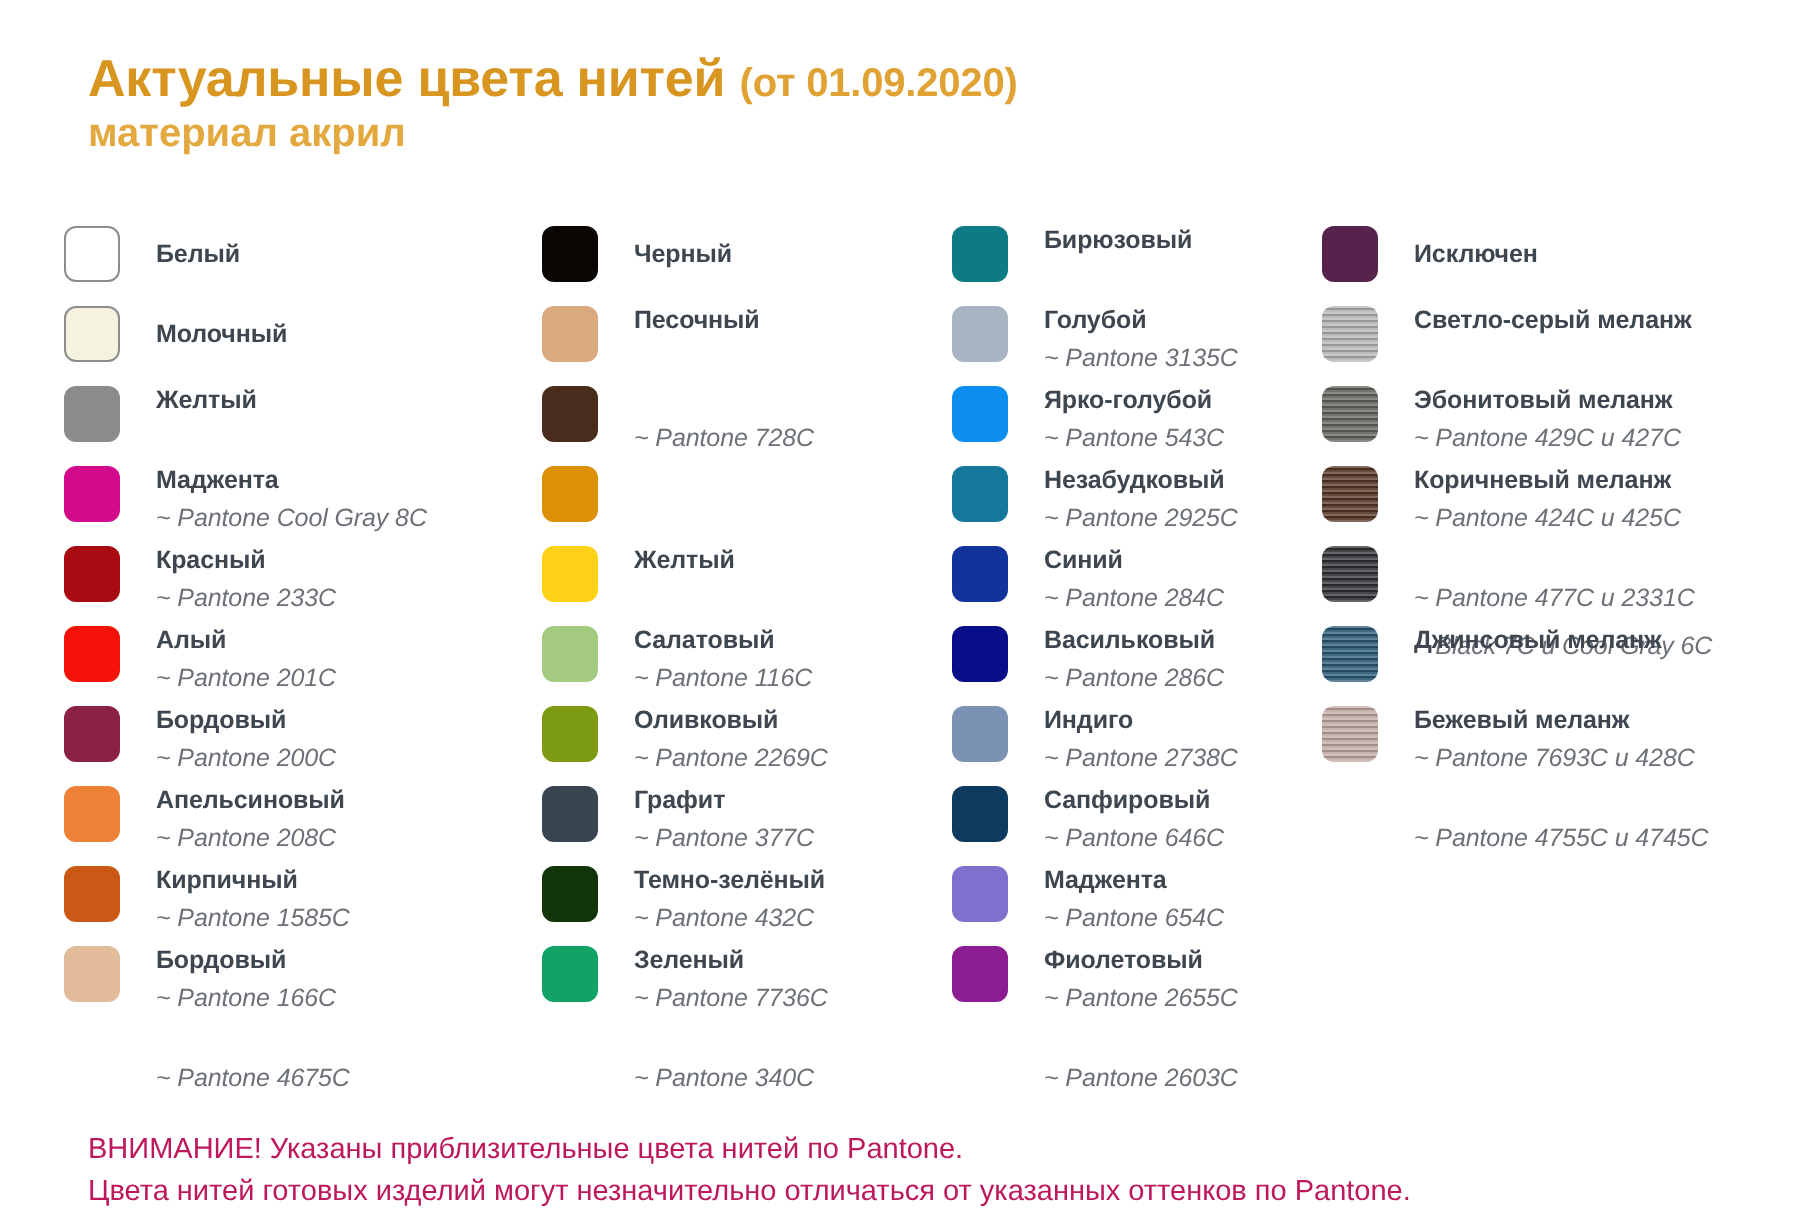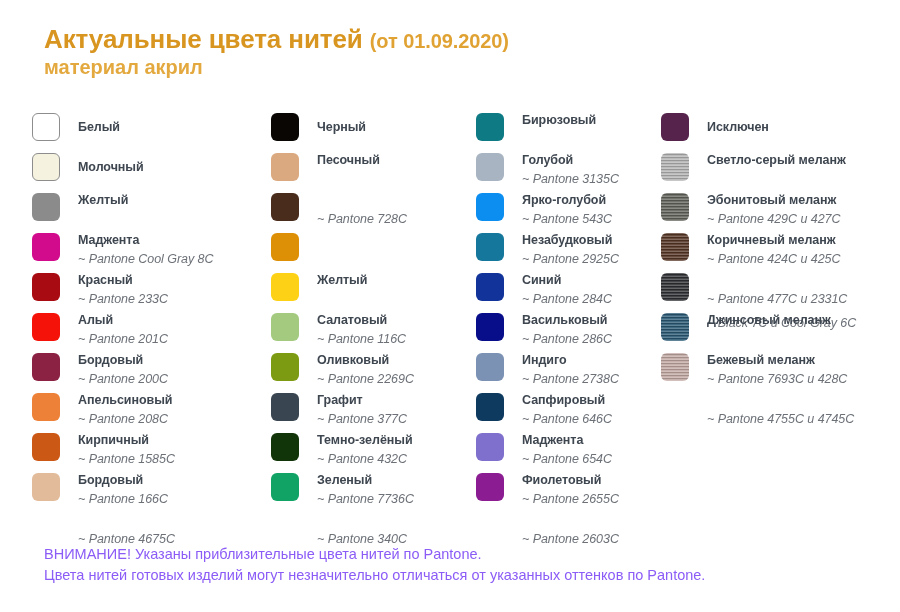--- a/index.html
+++ b/index.html
@@ -129,23 +129,23 @@
     line-height: 16px;
     letter-spacing: -0.05px;
     margin-top: 43px;
   }
   .cpantone:empty { display: none; }
 
   
   #footer-note {
     position: absolute;
     left: 44px;
-    top: 544px;
+    top: 565px;
     width: 820px;
-    color: #8b5cf6;
+    color: #be185d;
     font-size: 14.5px;
     line-height: 21px;
   }
   #footer-note > span { display: block; white-space: nowrap; }
 </style>
 </head>
 <body>
 
 <div id="sheet">
 

